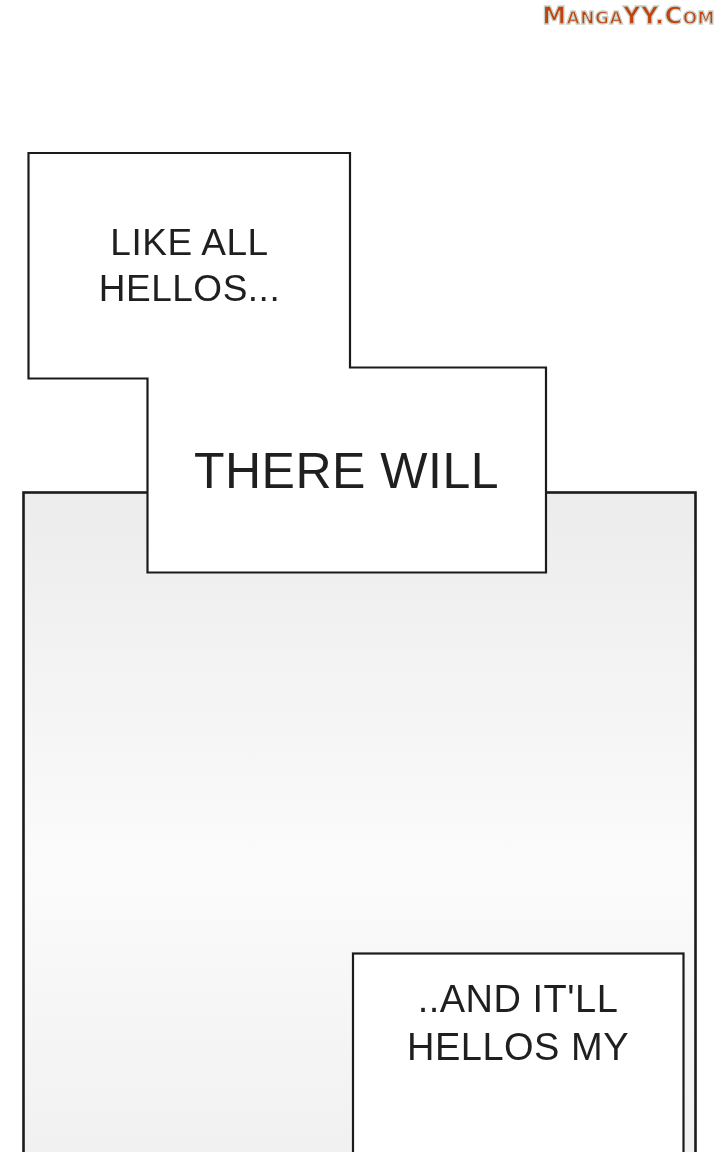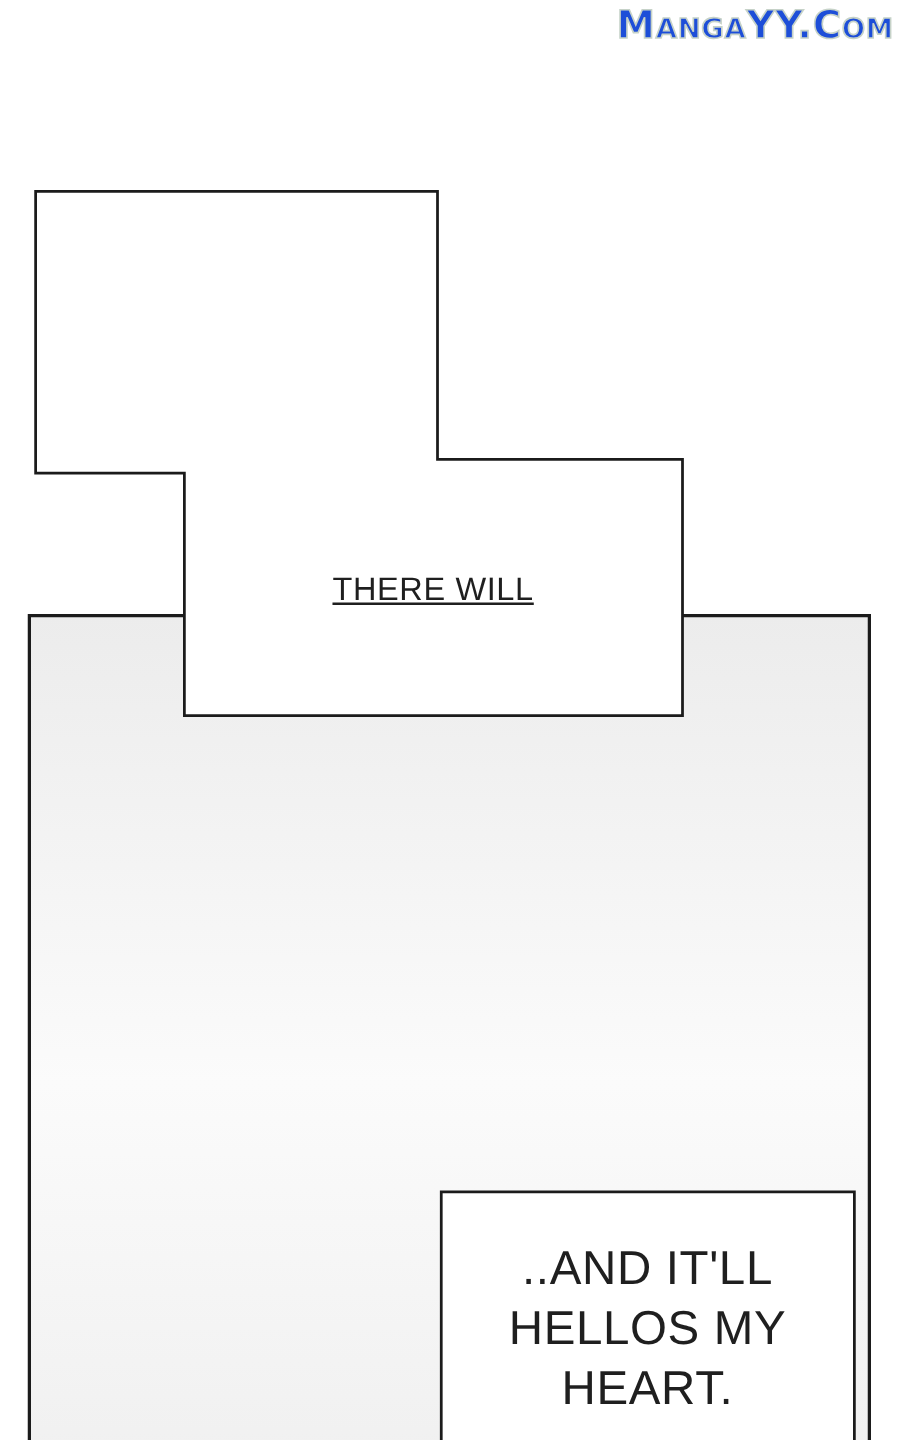--- a/index.html
+++ b/index.html
@@ -31,23 +31,23 @@
     stroke-width: 2.2;
   }
 
   .watermark {
     position: absolute;
     top: 2px;
     right: 5px;
     font-family: "DejaVu Sans", sans-serif;
     font-weight: 700;
     font-variant-caps: small-caps;
-    font-size: 31px;
+    font-size: 24px;
     letter-spacing: 0.5px;
-    color: #1d4ed8;
+    color: #c2410c;
     -webkit-text-stroke: 1.3px var(--watermark, #c6d2c8);
     white-space: nowrap;
     user-select: none;
     text-align: center;
   }
 
   .bubble-text {
     position: absolute;
     display: flex;
     flex-direction: column;
@@ -63,29 +63,29 @@
 
   #bubble1-text {
     left: 29px; top: 155px;
     width: 321px; height: 222px;
     font-size: 37px; line-height: 46px;
   }
 
   #bubble2-text {
     left: 147px; top: 370px;
     width: 399px; height: 202px;
-    font-size: 26px; line-height: 48px; text-decoration: underline;
+    font-size: 50px; line-height: 48px;
   }
 
   #bubble3-text {
     left: 353px; top: 955px;
     width: 330px; height: 187px;
     font-size: 38px; line-height: 48px;
     justify-content: flex-start;
-    padding-top: 36px;
+    padding-top: 20px;
   }
 </style>
 </head>
 <body>
 
 <div class="stage">
 
   <svg class="art" width="720" height="1152" viewBox="0 0 720 1152" xmlns="http://www.w3.org/2000/svg">
     <defs>
       <linearGradient id="panelGrad" x1="0" y1="0" x2="0" y2="1">
@@ -98,25 +98,26 @@
     <rect class="panel-rect" x="23.5" y="492.5" width="672" height="680" fill="url(#panelGrad)"></rect>
 
     <path class="bubble-shape" d="M 28.5,153 H 350 V 367.5 H 546 V 572.5 H 147.5 V 378.5 H 28.5 Z"></path>
 
     <rect class="bubble-shape" x="353" y="953.5" width="330.5" height="215"></rect>
   </svg>
 
   <div class="watermark">MangaYY.Com</div>
 
   <div class="bubble-text" id="bubble1-text">
+    <div>LIKE ALL</div>
+    <div>HELLOS...</div>
   </div>
 
   <div class="bubble-text" id="bubble2-text">
     <div>THERE WILL</div>
   </div>
 
   <div class="bubble-text" id="bubble3-text">
     <div>..AND IT'LL</div>
     <div>HELLOS MY</div>
-    <div>HEART.</div>
   </div>
 
 </div>
 
 </body></html>

